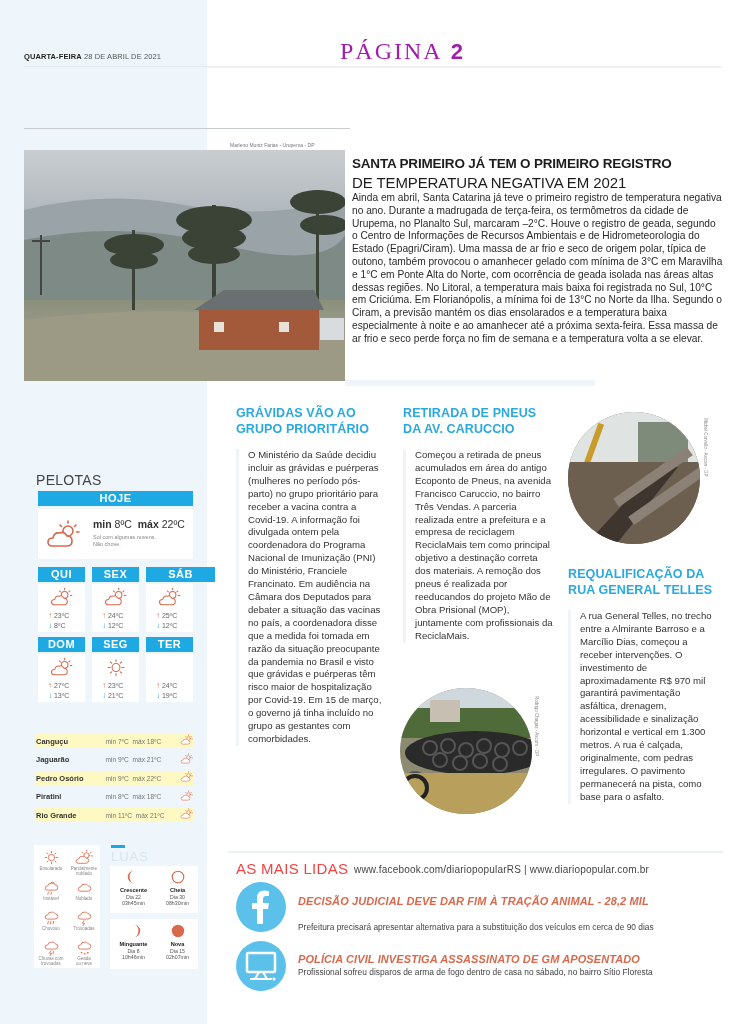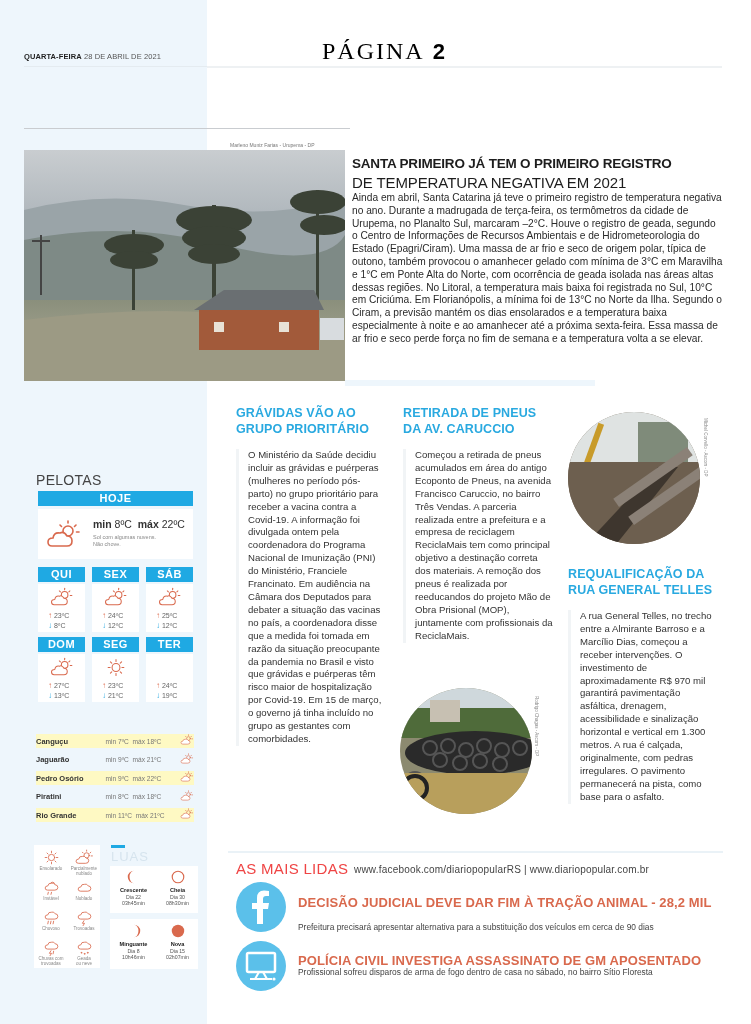--- a/index.html
+++ b/index.html
@@ -5,21 +5,21 @@
   *{box-sizing:border-box;margin:0;padding:0;}
   html,body{width:751px;height:1024px;overflow:hidden;background:#ffffff;}
   body{position:relative;font-family:"Liberation Sans","DejaVu Sans",sans-serif;color:#2a2a2a;}
   .leftband{position:absolute;left:0;top:0;width:207px;height:1024px;background:#eef6fc;}
   .abs{position:absolute;}
   
   .hdr-date{left:24px;top:52px;font-size:7.5px;color:#555;letter-spacing:0.1px;}
   .hdr-date b{color:#222;font-weight:700;}
   .hdr-line1{left:24px;top:66px;width:183px;height:1px;background:#e4ebf0;}
   .hdr-line2{left:207px;top:66px;width:515px;height:2px;background:#eef1f3;}
-  .page-title{left:322px;top:38px;font-family:"Liberation Serif","DejaVu Serif",serif;font-size:24px;color:#000000;letter-spacing:2px;}
+  .page-title{left:340px;top:38px;font-family:"Liberation Serif","DejaVu Serif",serif;font-size:24px;color:#a21caf;letter-spacing:2px;}
   .page-title .num{font-family:"Liberation Sans",sans-serif;font-weight:700;font-size:22px;margin-left:8px;letter-spacing:0;}
   
   .lead-topline{left:24px;top:128px;width:326px;height:1px;background:#c9ccd0;}
   .lead-box-band{left:345px;top:380px;width:250px;height:6px;background:#eef6fc;}
   .photo-credit{left:230px;top:142px;font-size:5px;color:#777;}
   .lead-photo{left:24px;top:150px;width:321px;height:231px;overflow:hidden;background:#8f99a2;}
   .lead-h1{left:352px;top:156px;font-size:13.5px;font-weight:700;color:#1d1d1d;letter-spacing:-0.2px;}
   .lead-h2{left:352px;top:174px;font-size:15px;color:#1d1d1d;letter-spacing:-0.1px;}
   .lead-body{left:352px;top:192px;width:372px;font-size:10.2px;line-height:12.8px;color:#2a2a2a;}
   
@@ -38,21 +38,21 @@
   .legend-card{left:34px;top:845px;width:66px;height:123px;background:#fff;}
   .lg-item{position:absolute;width:32px;text-align:center;font-size:4.5px;color:#888;line-height:5px;}
   .moon-card{background:#fff;}
   .moon{position:absolute;width:45px;text-align:center;font-size:5.2px;color:#555;line-height:6.5px;}
   .moon b{color:#222;font-size:5.6px;}
   
   .ml-line{left:228px;top:851px;width:495px;height:2px;background:#eaf2f7;}
   .ml-title{left:236px;top:860px;font-size:15px;color:#ef4444;letter-spacing:0.3px;}
   .ml-links{left:354px;top:864px;font-size:10px;color:#444;letter-spacing:0.2px;}
   .ml-circle{width:50px;height:50px;border-radius:50%;background:#5bc0ea;}
-  .ml-head{font-size:13px;font-weight:700;color:#d9694d;letter-spacing:0.1px;}
+  .ml-head{font-size:11px;font-weight:700;font-style:italic;color:#d9694d;letter-spacing:0.1px;}
   .ml-sub{font-size:8.4px;color:#444;}
 </style>
 </head>
 <body>
 
 <div class="leftband"></div>
 
 <div class="abs hdr-date">
   <b>QUARTA-FEIRA</b>
   <span>28 DE ABRIL DE 2021</span>
@@ -219,21 +219,21 @@
             <line x1="33" y1="13" x2="30.5" y2="13"></line>
             <line x1="14" y1="6" x2="15.5" y2="7.5"></line>
             <path d="M6 27 Q2 27 2 23 Q2 19 7 19 Q8 13 14 14 Q18 12 21 17 Q26 17 26 22 Q26 27 21 27 Z" fill="#fff"></path>
           </g>
         </svg></div>
     <div class="abs" style="left:10px;top:27px;font-size:7px;line-height:10px;color:#666;">
       <div><span class="up">↑</span> <span>24ºC</span></div>
       <div><span class="dn">↓</span> <span>12ºC</span></div>
     </div>
     </div>
-    <div class="abs bluebar" style="left: 146px; top: 567px; width: 47px; height: 15px; line-height: 15px;">SÁB</div>
+    <div class="abs bluebar" style="left: 146px; top: 567px; width: 69px; height: 15px; line-height: 15px;">SÁB</div>
     <div class="abs card" style="left: 146px; top: 584px; width: 47px; height: 48px;">
       <div class="abs" style="left:12px;top:3px;"><svg width="24" height="21" viewBox="0 0 36 32">
           <g stroke="#d9694d" stroke-width="1.6" fill="none" stroke-linecap="round" stroke-linejoin="round">
             <circle cx="22" cy="12" r="5"></circle>
             <line x1="22" y1="2" x2="22" y2="4"></line>
             <line x1="30" y1="6" x2="28.5" y2="7.5"></line>
             <line x1="33" y1="13" x2="30.5" y2="13"></line>
             <line x1="14" y1="6" x2="15.5" y2="7.5"></line>
             <path d="M6 27 Q2 27 2 23 Q2 19 7 19 Q8 13 14 14 Q18 12 21 17 Q26 17 26 22 Q26 27 21 27 Z" fill="#fff"></path>
           </g>

